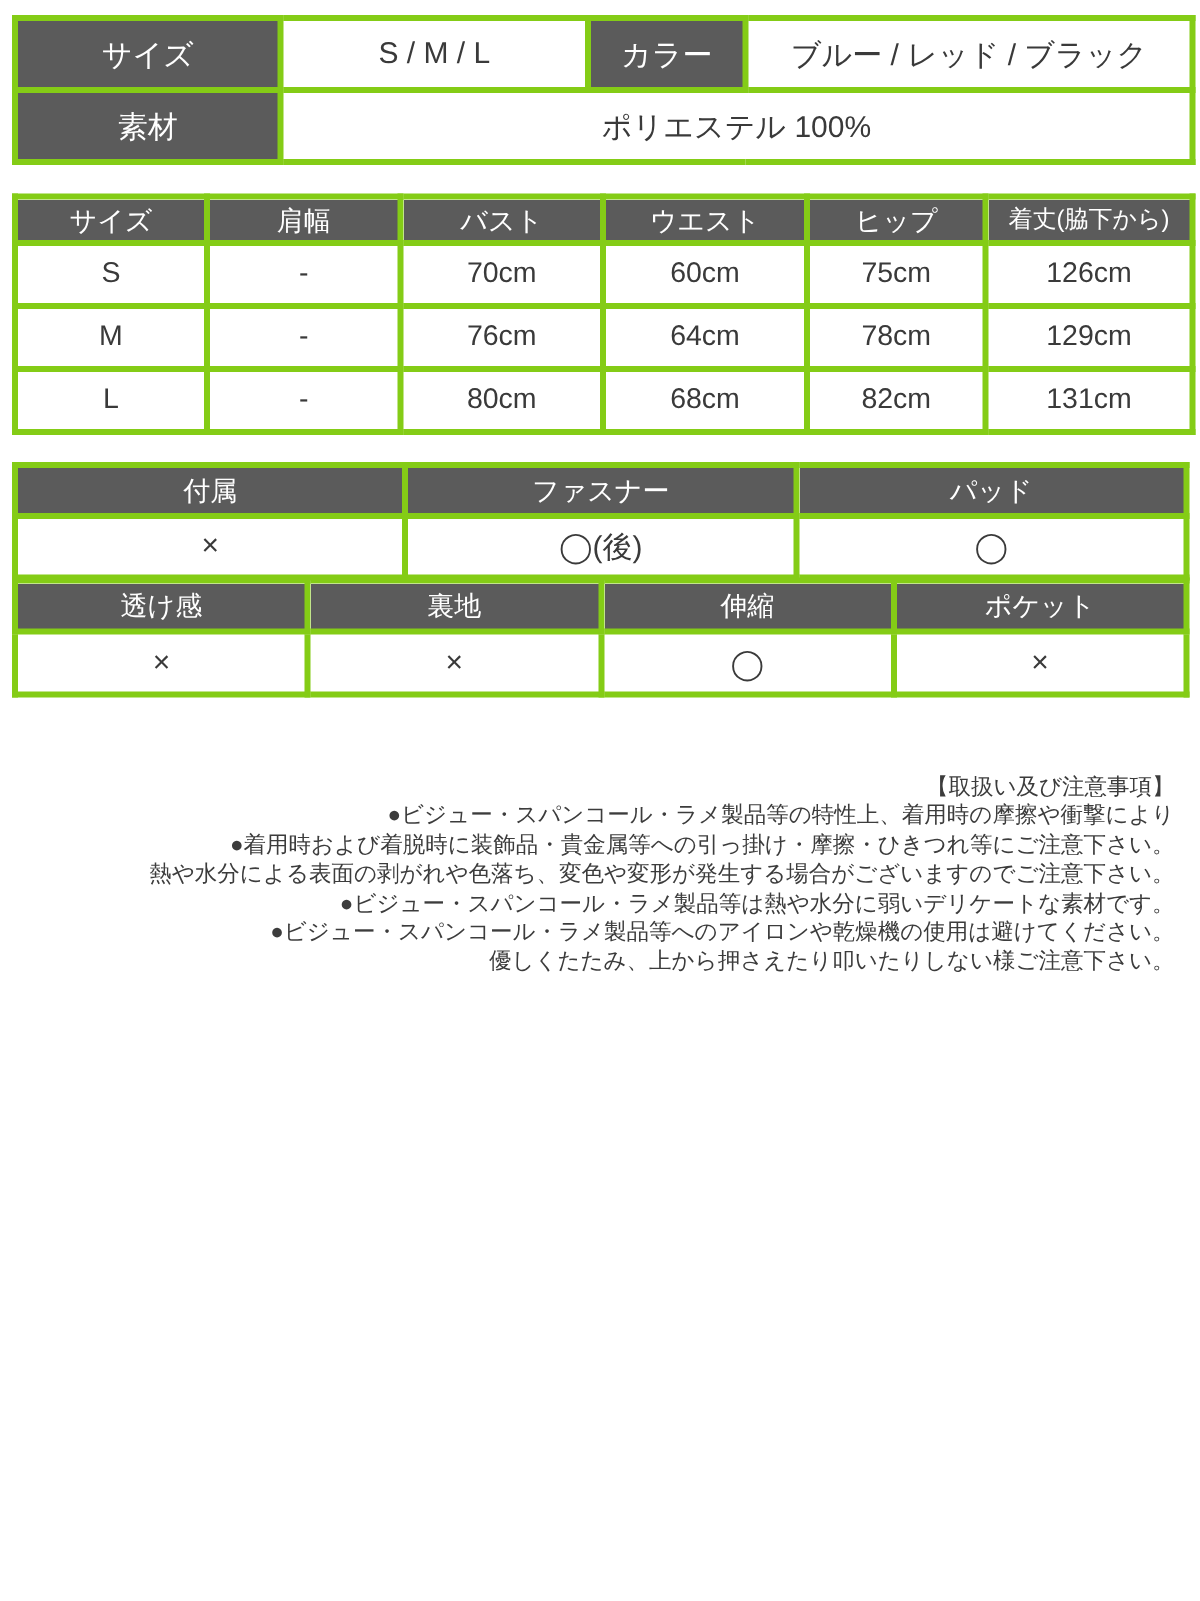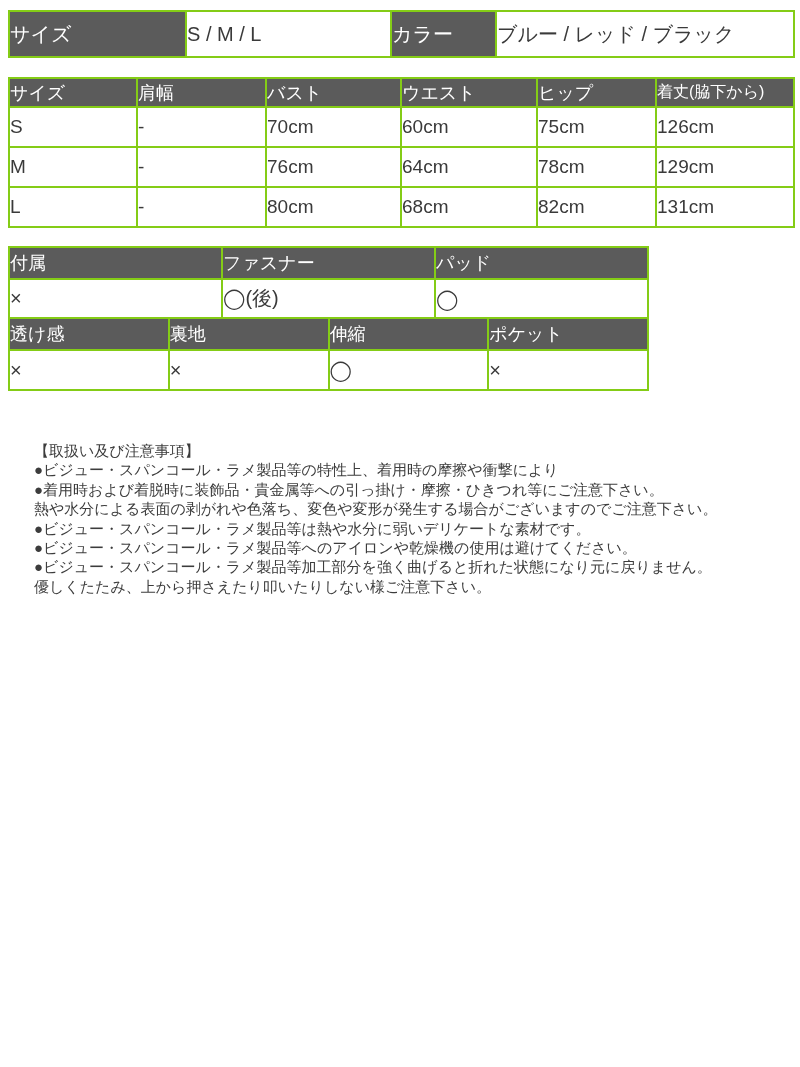--- a/index.html
+++ b/index.html
@@ -18,25 +18,25 @@
     background: #ffffff;
   }
   .wrap {
     padding-left: 8px;
     padding-top: 10px;
     width: 785px;
   }
   table {
     border-collapse: collapse;
     table-layout: fixed;
-    width: 641px;
+    width: 785px;
   }
   th, td {
-    border: 2px solid #84cc16;
-    text-align: left;
+    border: 4px solid #84cc16;
+    text-align: center;
     vertical-align: middle;
     padding: 0;
     overflow: hidden;
     white-space: nowrap;
   }
   th, td.hd {
     background: #5b5b5b;
     color: #ffffff;
     font-weight: normal;
   }
@@ -67,41 +67,45 @@
 
   
   .notes {
     margin-top: 50px;
     padding-left: 26px;
     padding-right: 10px;
     font-size: 15px;
     line-height: 19.4px;
     color: #3c3c3c;
   }
-  .notes .line { white-space: nowrap; }
+  .notes .line { white-space: nowrap; text-align: right; }
 </style>
 </head>
 <body>
 
 <div class="page">
   <div class="wrap">
 
     <table class="t1">
       <colgroup>
         <col style="width:177px">
           <col style="width:205px">
           <col style="width:105px">
           <col style="width:298px">
       </colgroup>
       <tbody>
         <tr>
           <td class="hd">サイズ</td>
           <td class="val">S / M / L</td>
           <td class="hd">カラー</td>
           <td class="val">ブルー / レッド / ブラック</td>
+        </tr>
+        <tr>
+          <td class="hd">素材</td>
+          <td class="val" colspan="3">ポリエステル 100%</td>
         </tr>
       </tbody>
     </table>
 
     <table class="t2">
       <colgroup>
         <col style="width:128px">
           <col style="width:129px">
           <col style="width:135px">
           <col style="width:136px">
@@ -182,18 +186,17 @@
       </tbody>
     </table>
 
     <div class="notes">
       <div class="line">【取扱い及び注意事項】</div>
       <div class="line">●ビジュー・スパンコール・ラメ製品等の特性上、着用時の摩擦や衝撃により</div>
       <div class="line">●着用時および着脱時に装飾品・貴金属等への引っ掛け・摩擦・ひきつれ等にご注意下さい。</div>
       <div class="line">熱や水分による表面の剥がれや色落ち、変色や変形が発生する場合がございますのでご注意下さい。</div>
       <div class="line">●ビジュー・スパンコール・ラメ製品等は熱や水分に弱いデリケートな素材です。</div>
       <div class="line">●ビジュー・スパンコール・ラメ製品等へのアイロンや乾燥機の使用は避けてください。</div>
-      <div class="line">●ビジュー・スパンコール・ラメ製品等加工部分を強く曲げると折れた状態になり元に戻りません。</div>
       <div class="line">優しくたたみ、上から押さえたり叩いたりしない様ご注意下さい。</div>
     </div>
 
   </div>
 </div>
 
 </body></html>

